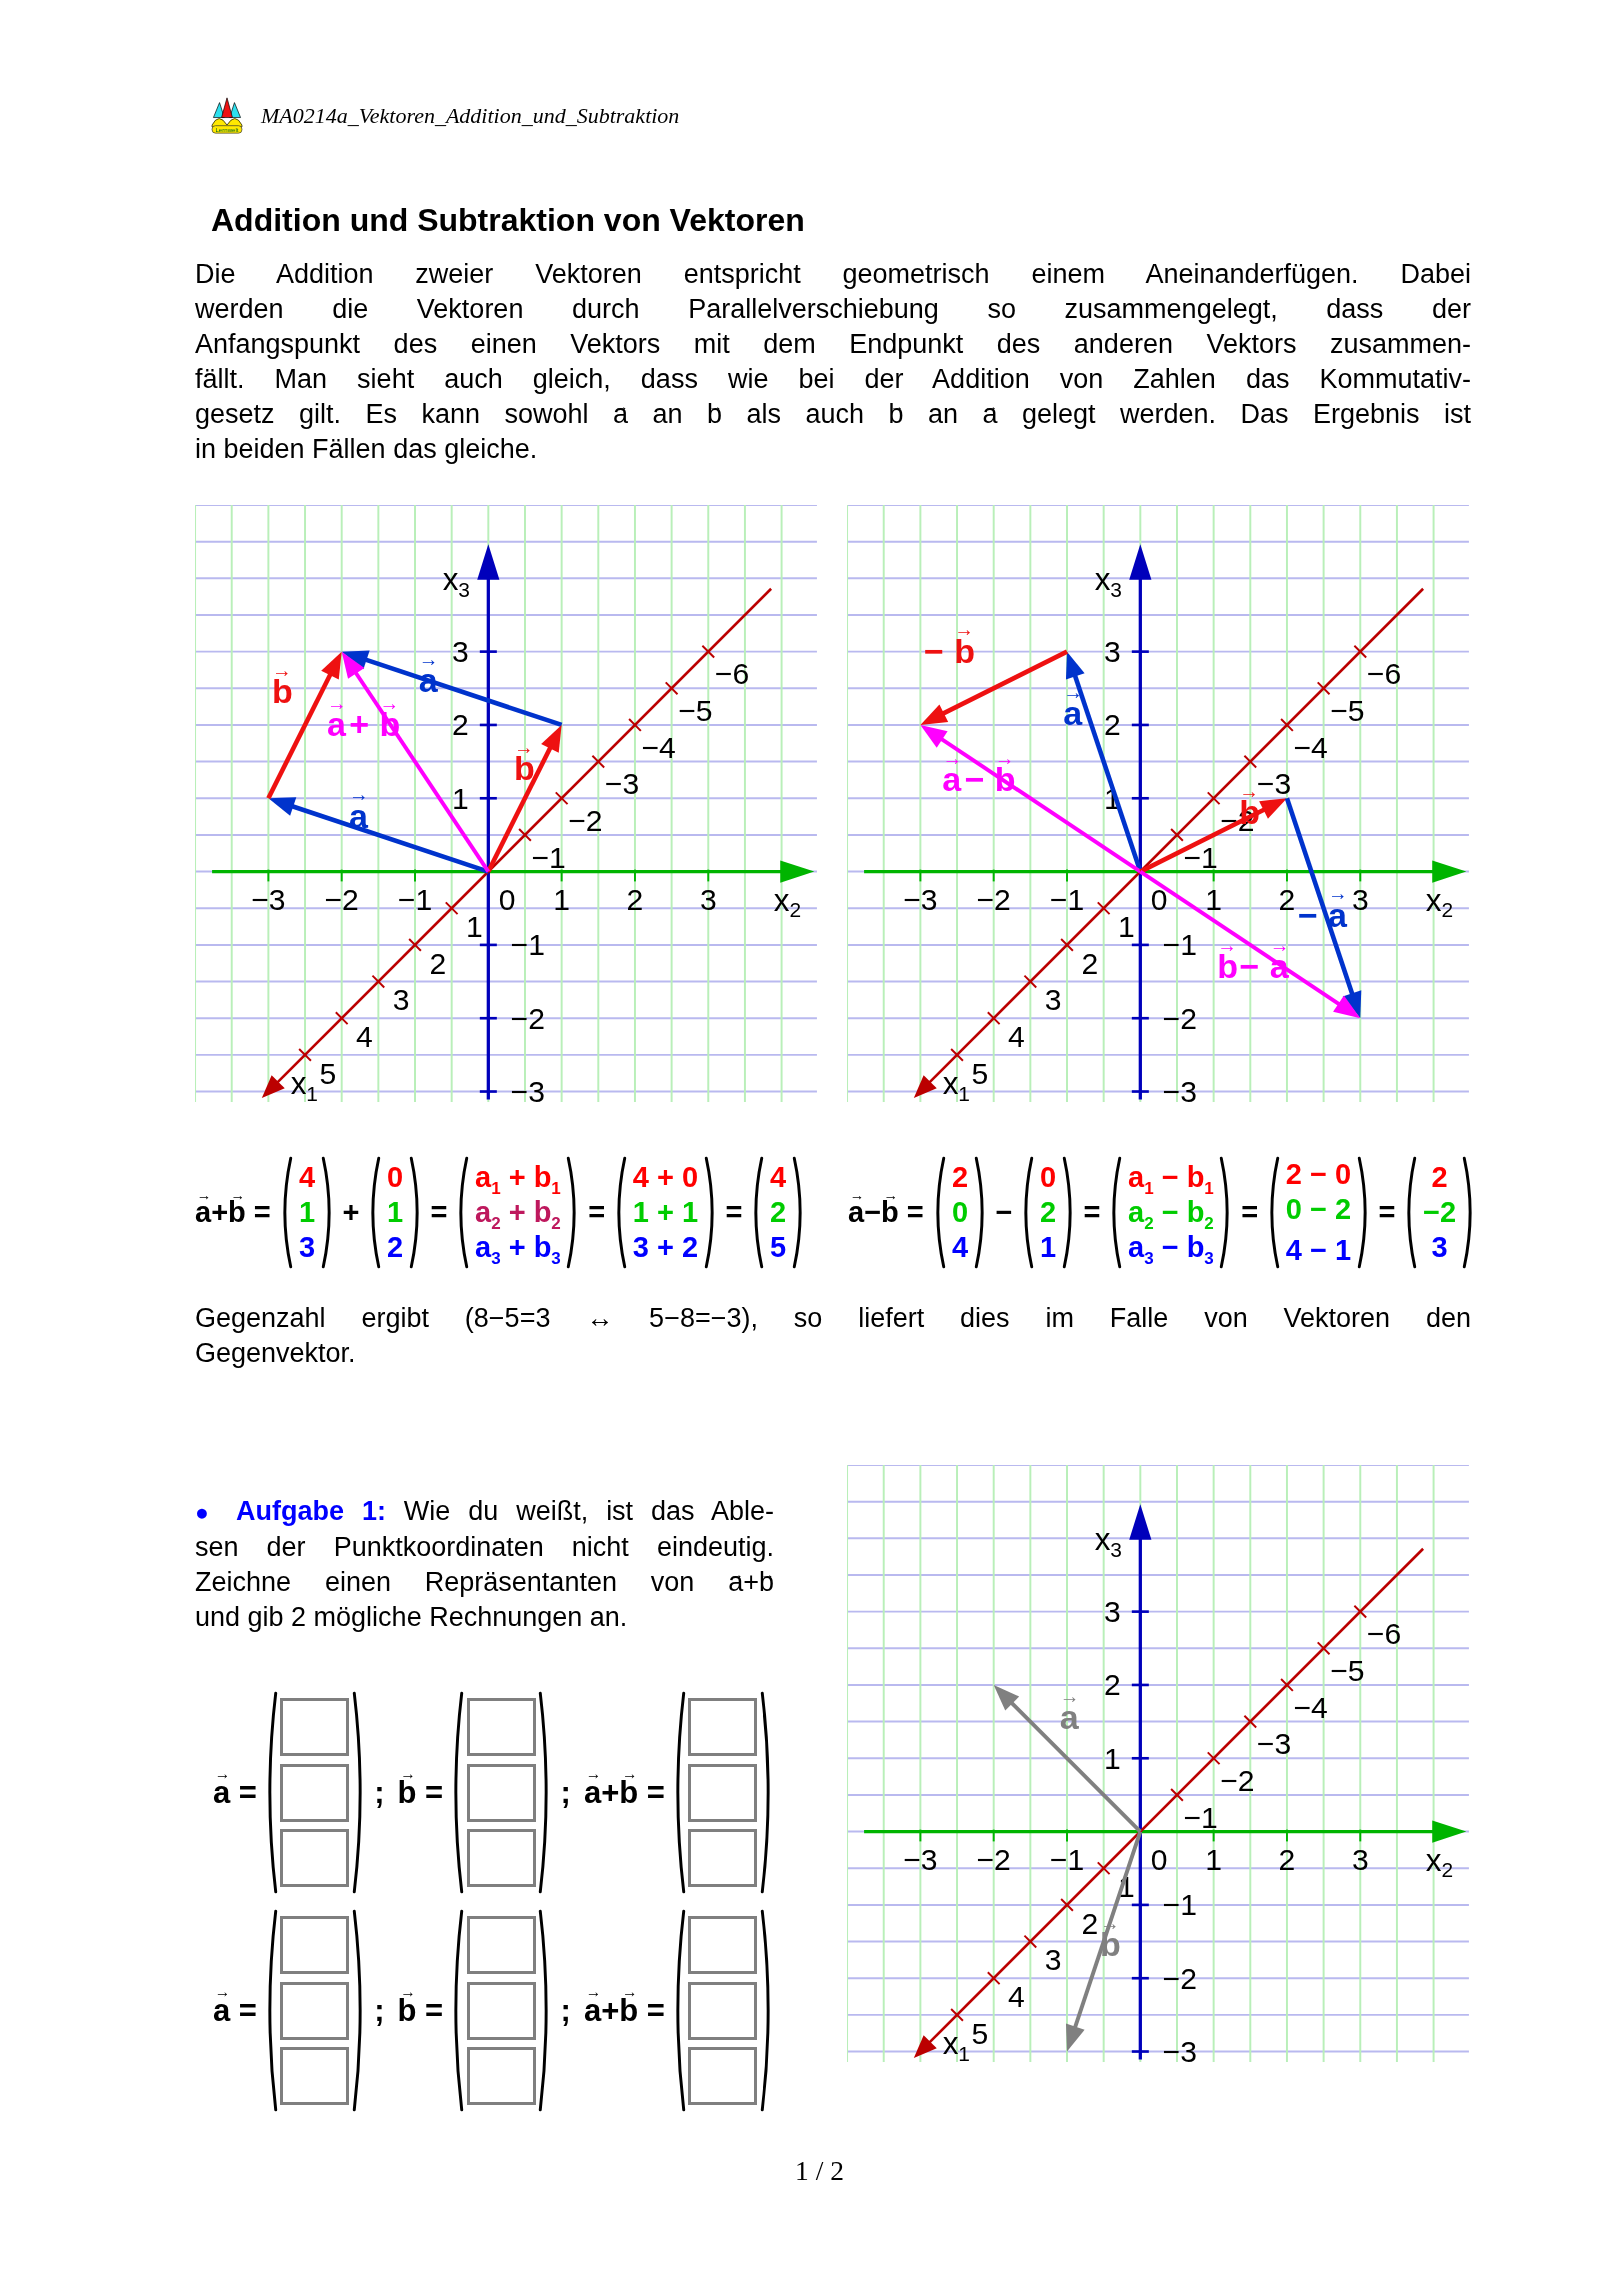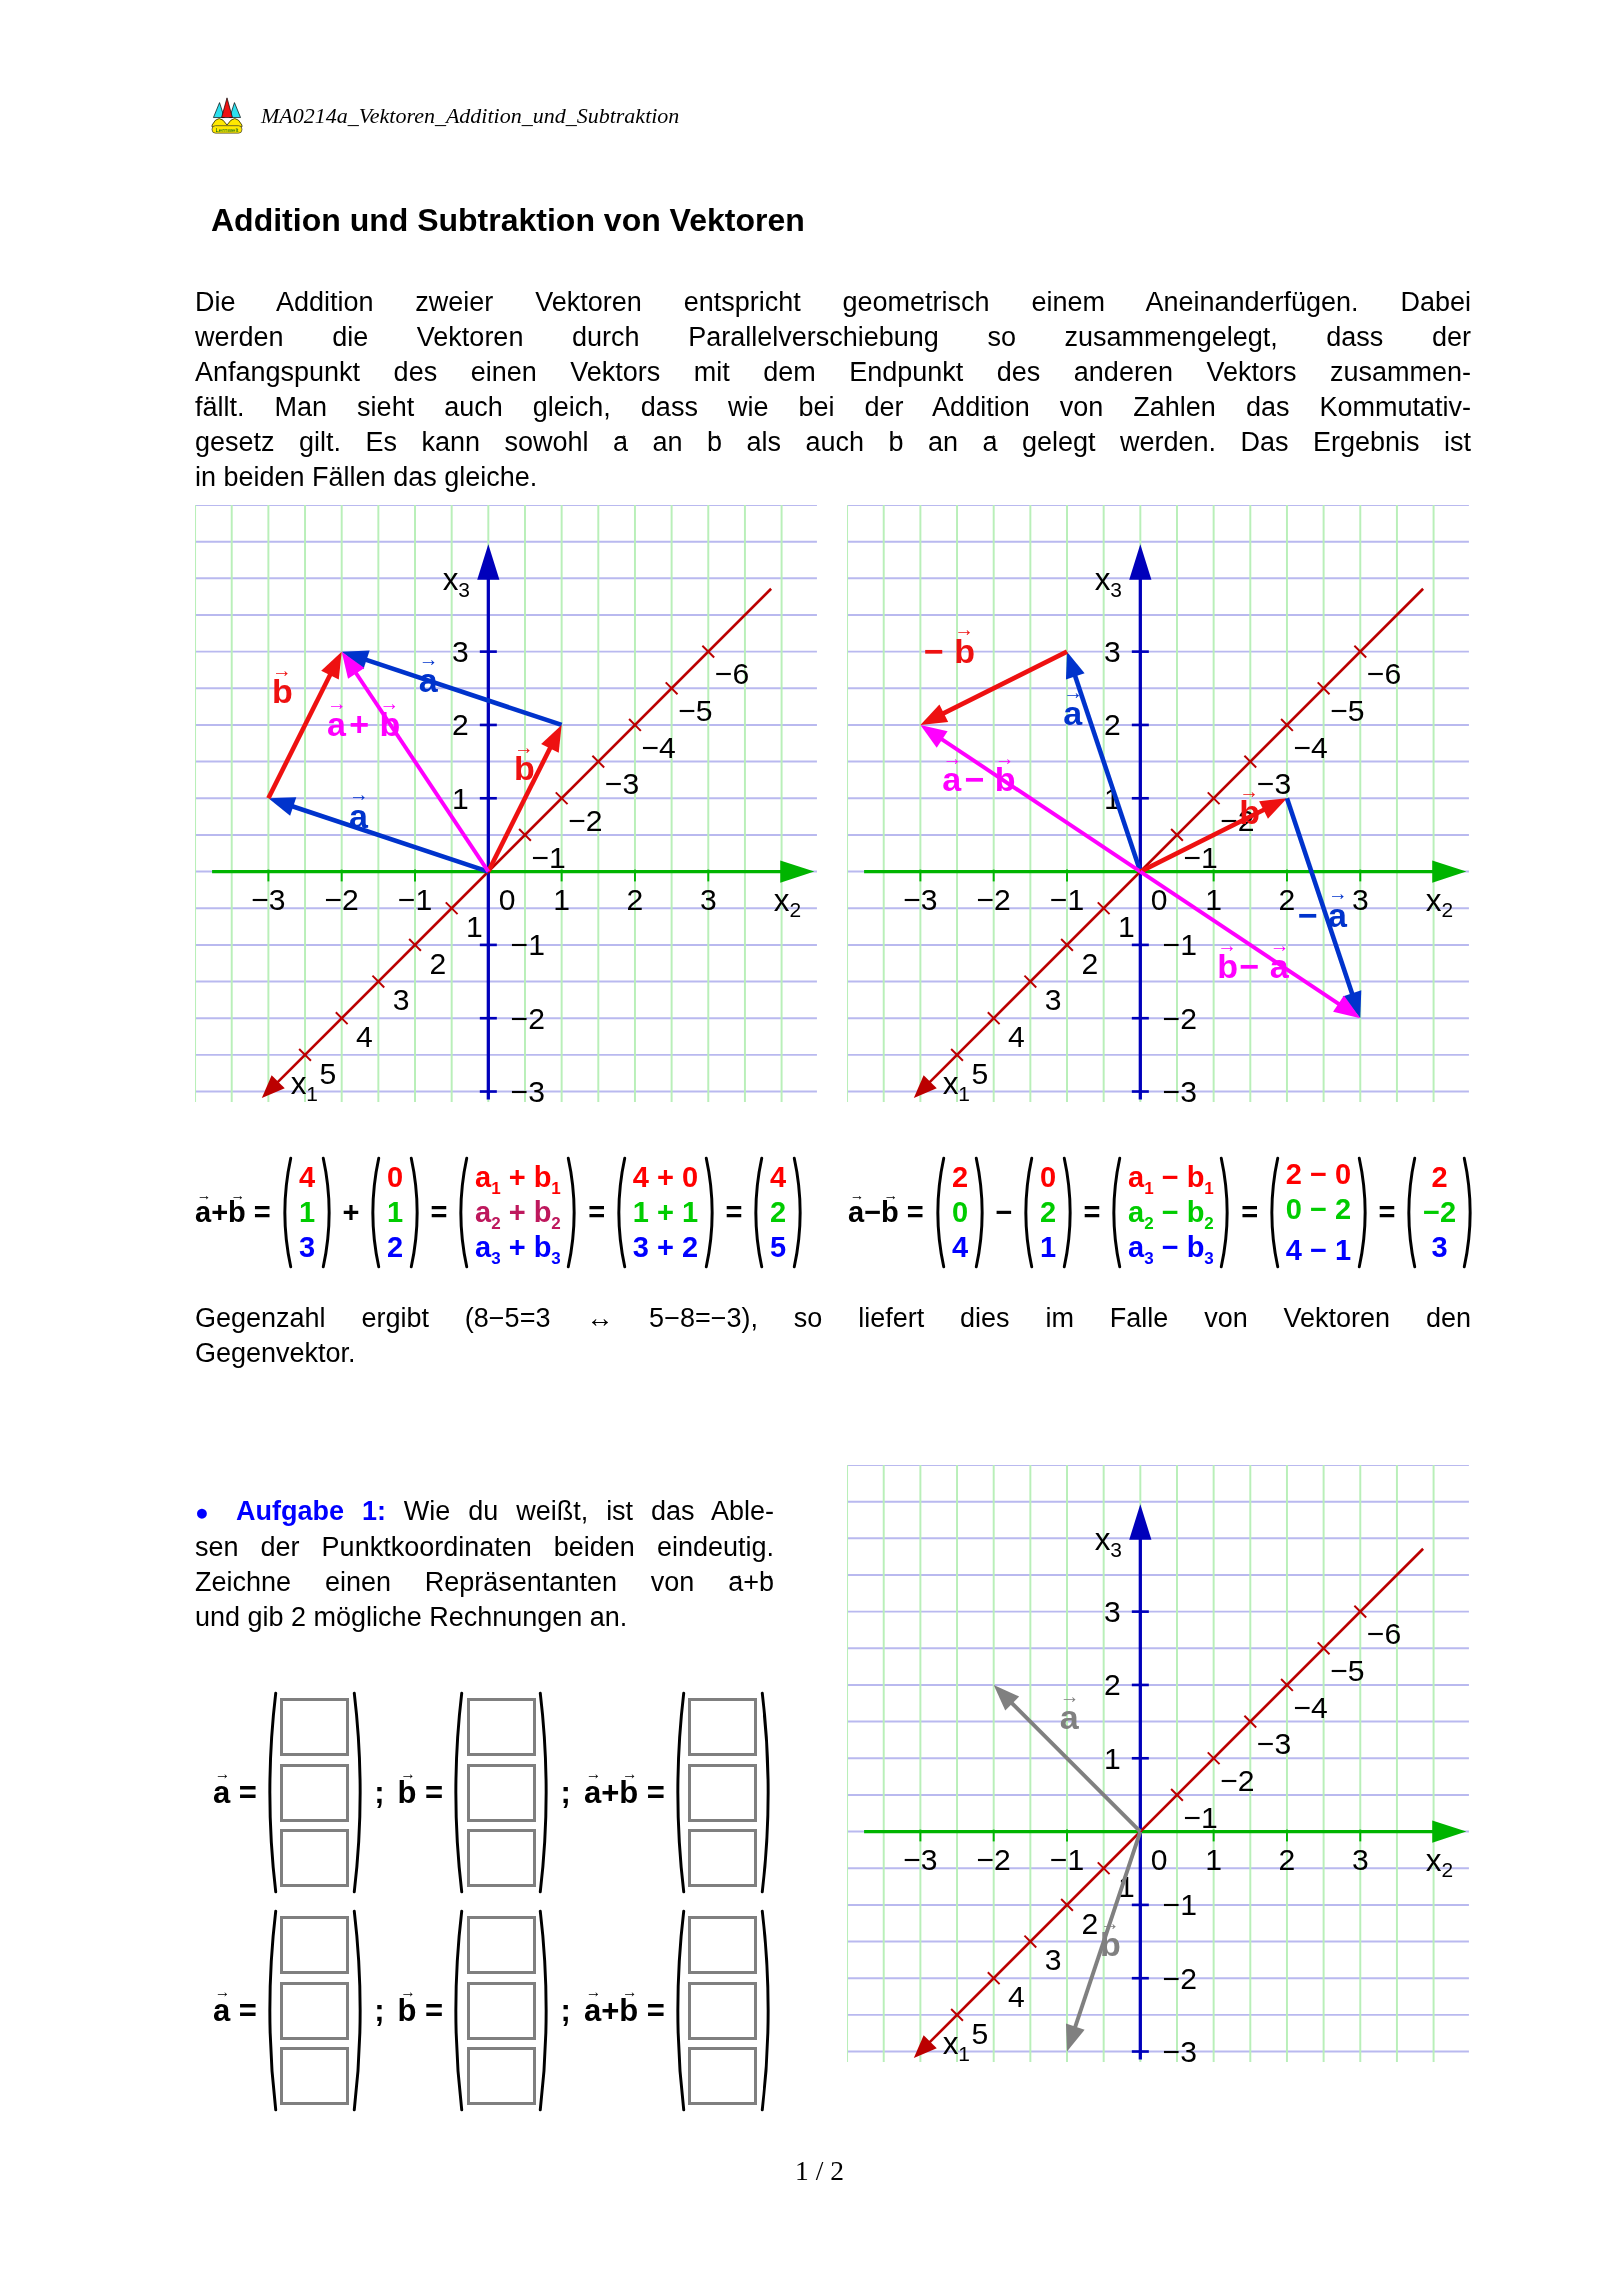--- a/index.html
+++ b/index.html
@@ -9,21 +9,21 @@
   }
   .abs{position:absolute;}
   
   #logo{position:absolute;left:208px;top:97px;}
   .fileheader{position:absolute;left:261px;top:103px;font-family:"Liberation Serif","DejaVu Serif",serif;
     font-style:italic;font-size:22px;white-space:nowrap;}
   
   h1{position:absolute;left:195px;top:186px;margin:16px;font-size:32px;font-weight:bold;white-space:nowrap;}
   
   .para{font-size:27px;line-height:35px;}
-  #intro{left:195px;top:257px;width:1276px;margin-top:28px;}
+  #intro{left:195px;top:257px;width:1276px;}
   #subtext{left:195px;top:1301px;width:1276px;}
   #task{left:195px;top:1494px;width:579px;}
   .jline{text-align:justify;text-align-last:justify;}
   .lline{text-align:left;}
   .task-bullet{color:#0000ff;font-size:0.85em;}
   .task-label{color:#0000ff;font-weight:bold;}
   
   .vec{position:relative;display:inline-block;}
   .vec::after{content:"→";position:absolute;left:55%;top:-0.60em;transform:translateX(-50%);font-size:0.5em;}
   
@@ -532,21 +532,21 @@
       </span>
     </div>
 
   <div id="subtext" class="para abs">
       <div class="jline">Gegenzahl ergibt (8−5=3 ↔ 5−8=−3), so liefert dies im Falle von Vektoren den</div>
       <div class="lline">Gegenvektor.</div>
     </div>
 
   <div id="task" class="para abs">
       <div class="jline"><span class="task-bullet">● </span><span class="task-label">Aufgabe 1:</span> Wie du weißt, ist das Able-</div>
-      <div class="jline">sen der Punktkoordinaten beiden eindeutig.</div>
+      <div class="jline">sen der Punktkoordinaten nicht eindeutig.</div>
       <div class="jline">Zeichne einen Repräsentanten von <span class="vec">a</span>+<span class="vec">b</span></div>
       <div class="lline">und gib 2 mögliche Rechnungen an.</div>
     </div>
 
   <div id="row1" class="answer-row">
       <span class="alabel"><span class="vec">a</span> =</span>
       <svg width="17" height="207" viewBox="0 0 26 316">
         <path d="M21,6 Q3,158 21,310" stroke="#000" fill="none" stroke-width="4.5" stroke-linecap="round"></path>
       </svg>
       <span class="boxcol">

